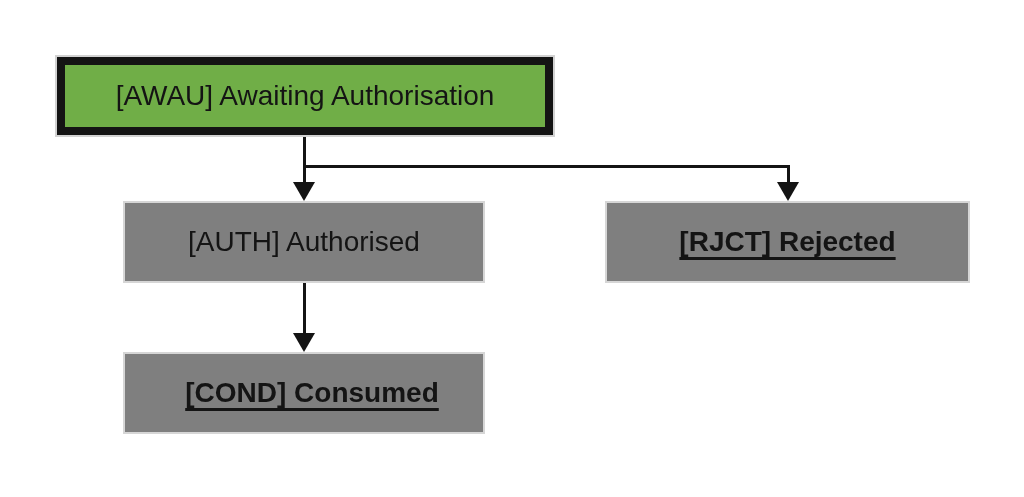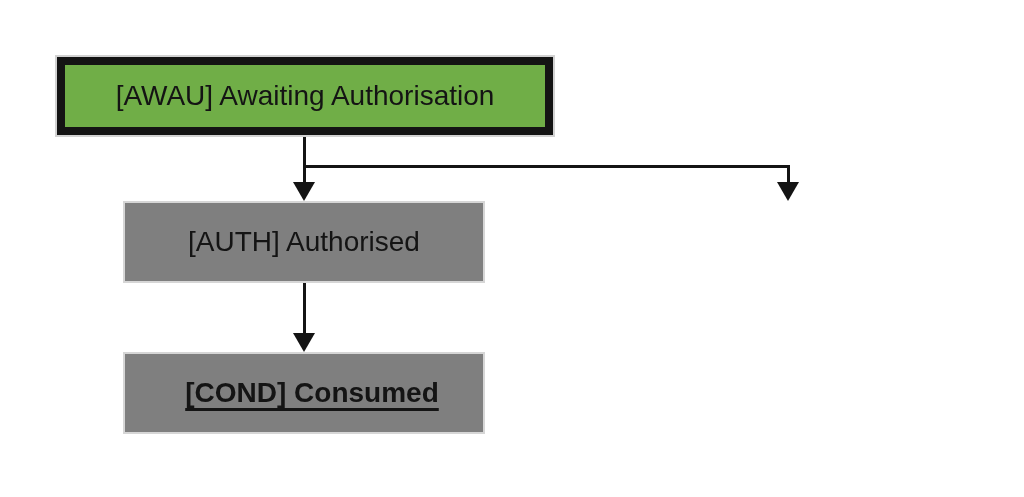--- a/index.html
+++ b/index.html
@@ -90,18 +90,21 @@
   <div class="arrowhead arrow-cond"></div>
 
   <div class="node node-gray node-auth">
     <span class="label">[AUTH] Authorised</span>
   </div>
 
   <div class="node node-awau">
     <span class="label">[AWAU] Awaiting Authorisation</span>
   </div>
 
+  <div class="node node-gray node-rjct emphasis">
+    <span class="label">[RJCT] Rejected</span>
+  </div>
 
   <div class="node node-gray node-cond emphasis">
     <span class="label">[COND] Consumed</span>
   </div>
 
 </div>
 
 </body></html>

